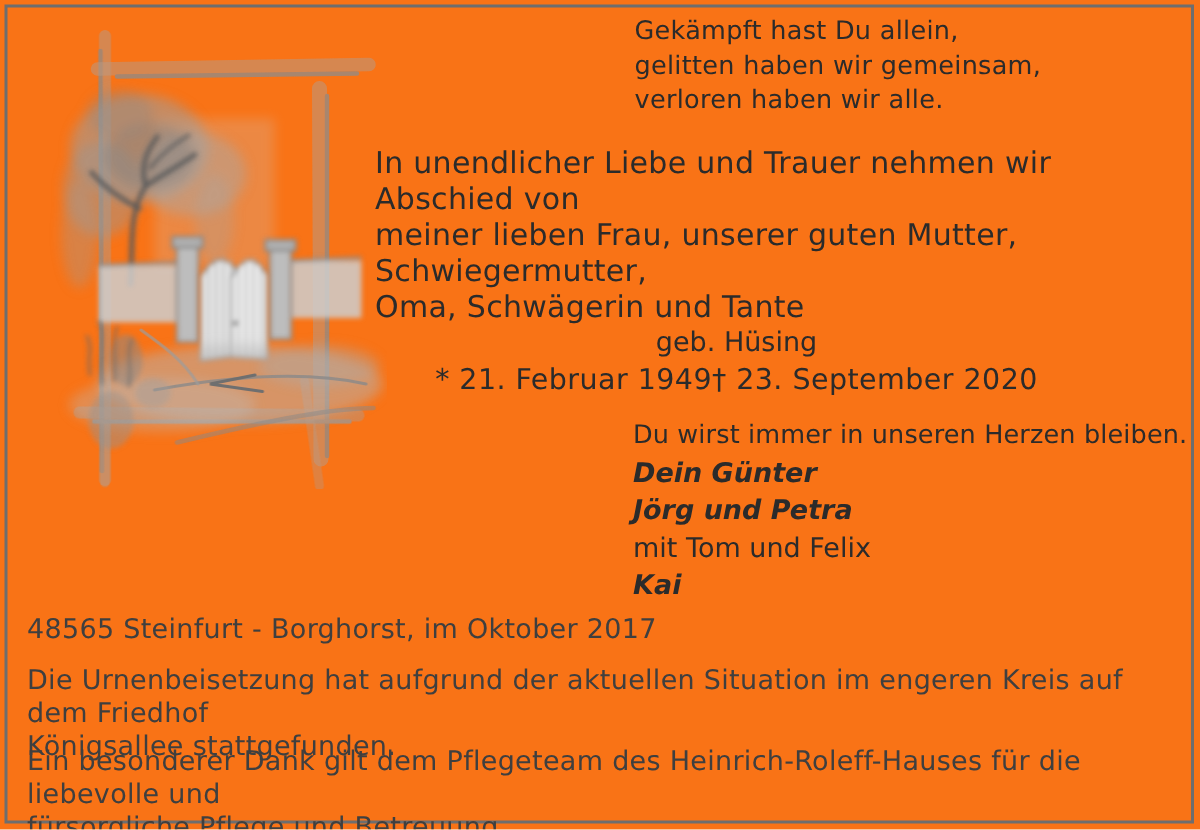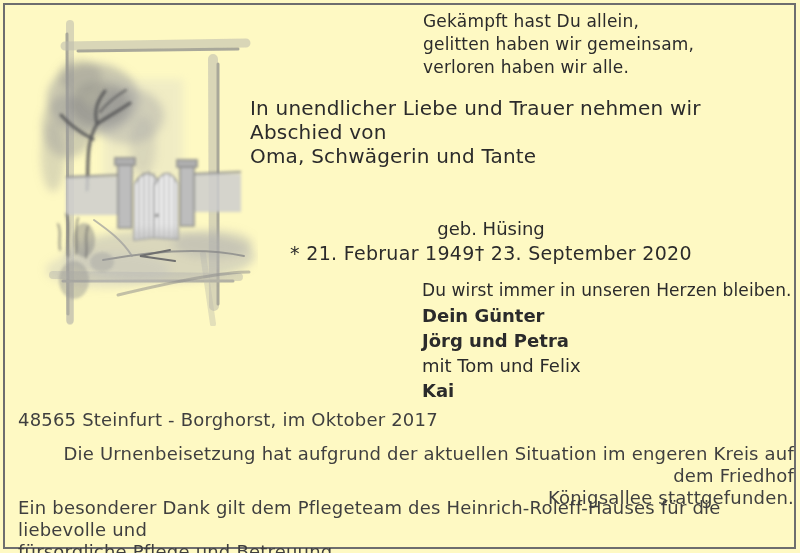--- a/index.html
+++ b/index.html
@@ -1,19 +1,19 @@
 <!DOCTYPE html>
 <html><head>
 <meta charset="utf-8">
 <style>
   html,body{margin:0;padding:0;background:#ffffff;}
   .page{
     position:relative;
     width:800px;height:553px;
-    background:#fef9c3;
+    background:#f97316;
     font-family:"DejaVu Sans",sans-serif;
     color:#2b2b2b;
     overflow:hidden;
   }
   .frame{
     position:absolute;
     left:3px;top:3px;right:4px;bottom:4px;
     border:2px solid #6e6e6e;
     pointer-events:none;
   }
@@ -43,30 +43,30 @@
     font-size:19px;letter-spacing:.3px;
   }
   .farewell{
     position:absolute;left:422px;top:280px;
     font-size:17px;letter-spacing:.1px;
   }
   .mourners{
     position:absolute;left:422px;top:303px;
     font-size:18px;line-height:25px;
   }
-  .mourners .bold{font-weight:bold;}
+  .mourners .bold{font-weight:bold;font-style:italic;}
   .place-date{
     position:absolute;left:18px;top:409px;
     font-size:18px;color:#3f3f3f;letter-spacing:.2px;
   }
   .note{
     position:absolute;left:18px;width:776px;
     font-size:18px;line-height:22px;color:#3f3f3f;letter-spacing:.2px;
   }
-  .note.burial{top:443px;text-align:right;}
+  .note.burial{top:443px;}
   .note.thanks{top:497px;}
 </style>
 </head>
 <body>
 
 <div class="page">
 
   <div class="frame"></div>
 
   <div class="artwork">
@@ -178,20 +178,21 @@
   </div>
 
   <div class="verse">
     <div>Gekämpft hast Du allein,</div>
     <div>gelitten haben wir gemeinsam,</div>
     <div>verloren haben wir alle.</div>
   </div>
 
   <div class="intro">
     <div>In unendlicher Liebe und Trauer nehmen wir Abschied von</div>
+    <div>meiner lieben Frau, unserer guten Mutter, Schwiegermutter,</div>
     <div>Oma, Schwägerin und Tante</div>
   </div>
 
   <div class="maiden">geb. Hüsing</div>
   <div class="dates">
     <span>* 21. Februar 1949</span>
     <span>† 23. September 2020</span>
   </div>
 
   <div class="farewell">Du wirst immer in unseren Herzen bleiben.</div>

